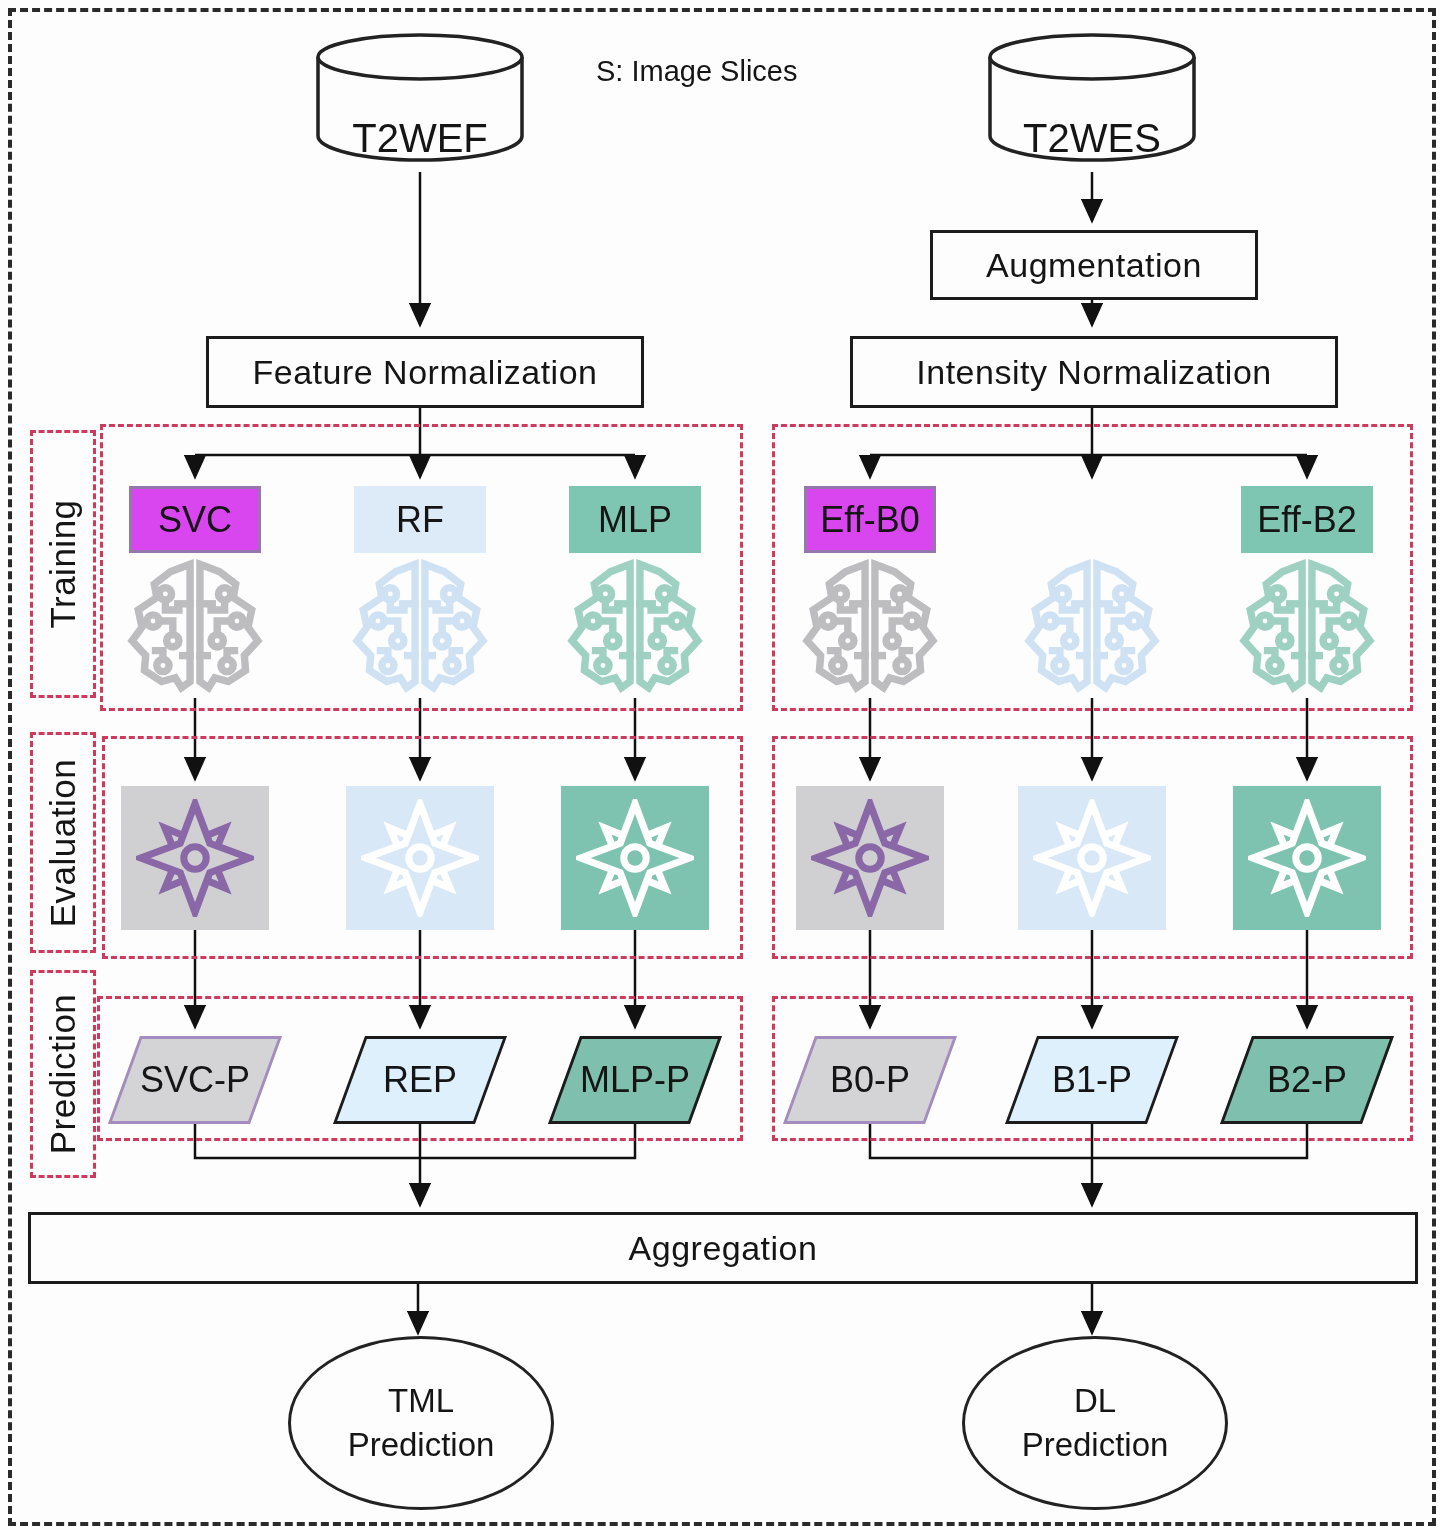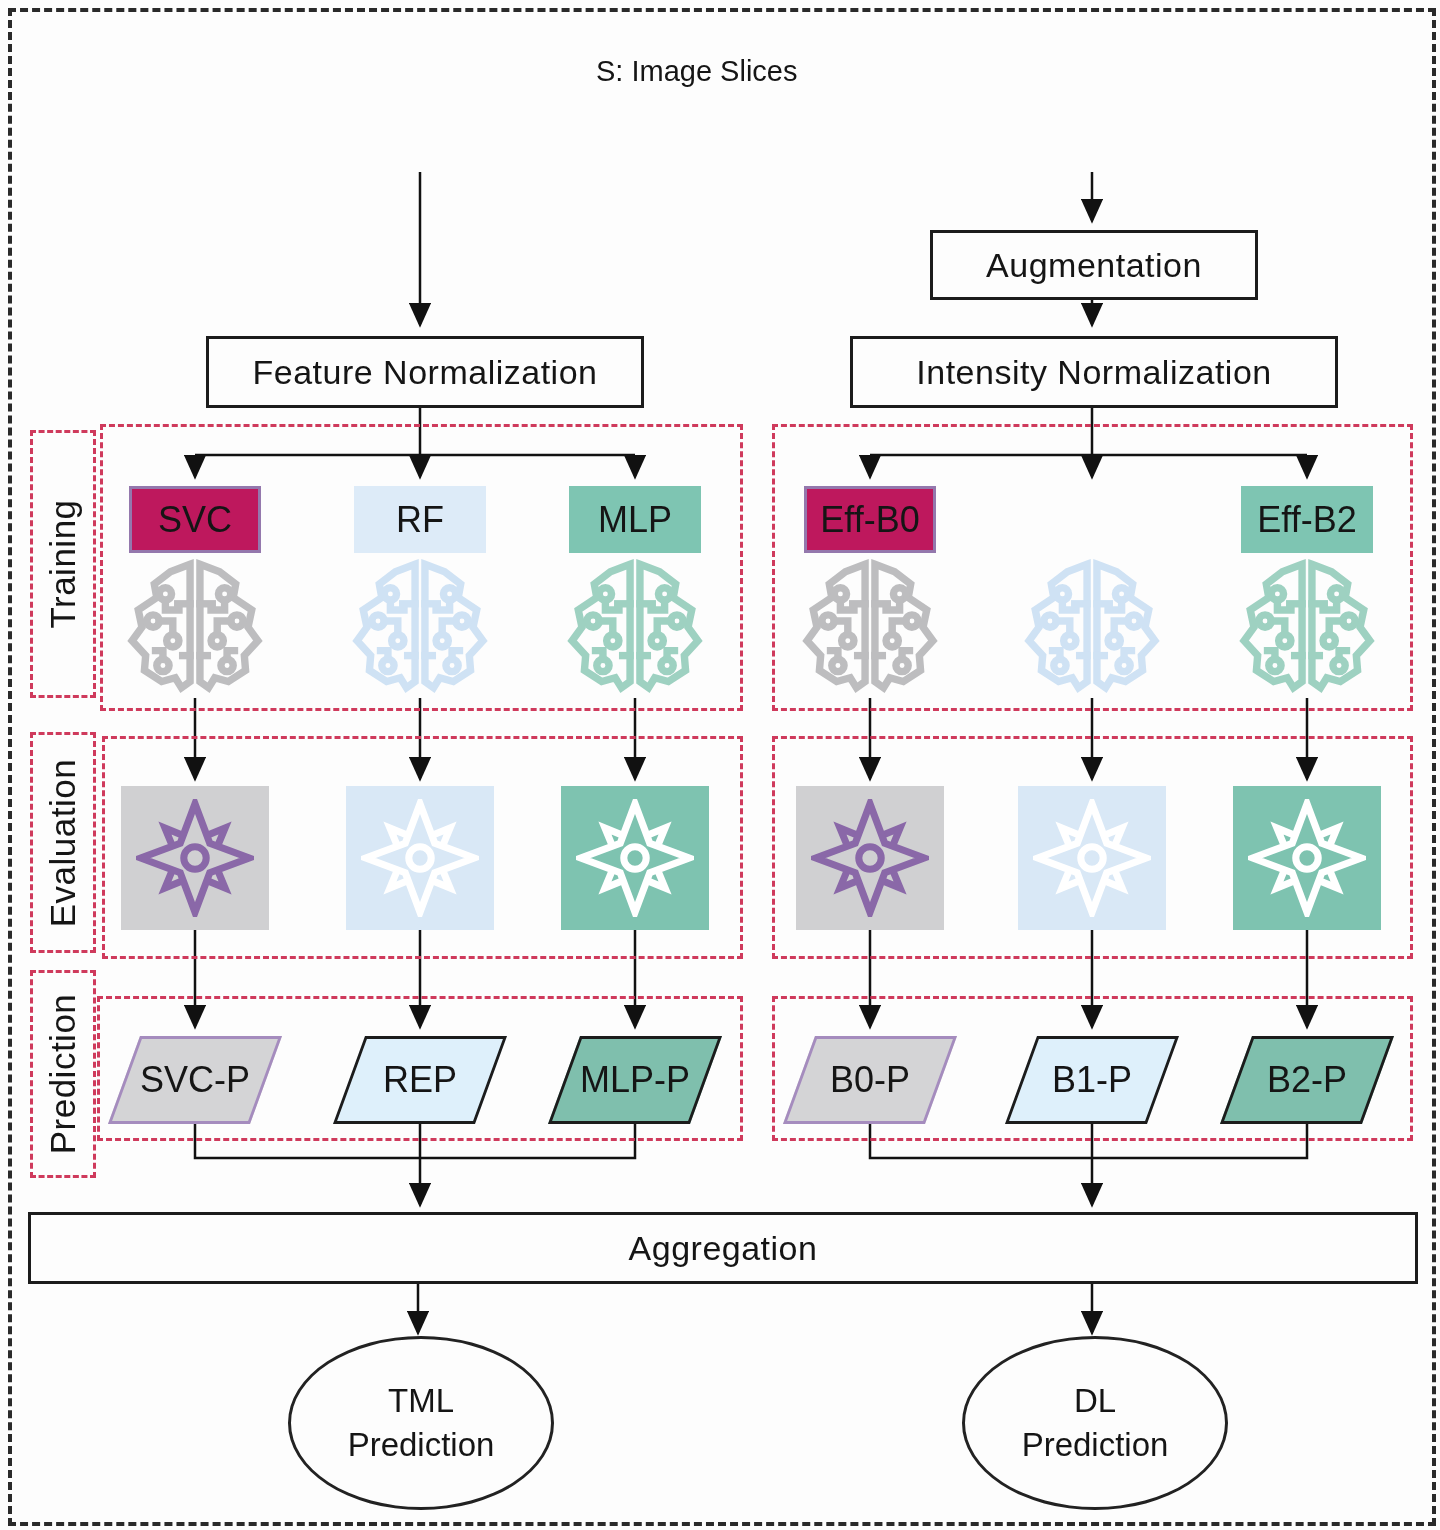--- a/index.html
+++ b/index.html
@@ -26,21 +26,21 @@
   .red-box{border:3px dashed #cf3a5c;}
   .stage-label{
     border:3px dashed #cf3a5c;background:#fdfdfd;display:flex;align-items:center;justify-content:center;
   }
   .stage-label span{transform:rotate(-90deg);white-space:nowrap;font-size:35px;letter-spacing:.5px;}
   
   .model-box{
     width:132px;height:67px;display:flex;align-items:center;justify-content:center;
     font-size:36px;box-sizing:border-box;border:3px solid transparent;
   }
-  .mb-gray{background:#be185d;border-color:#9478ad;}
+  .mb-gray{background:#d946ef;border-color:#9478ad;}
   .mb-blue{background:#ddebf8;}
   .mb-teal{background:#7ec5b2;}
   
   .brain{width:148px;height:148px;}
   .ic-gray{color:#bdbdbf;}
   .ic-blue{color:#cfe2f4;}
   .ic-teal{color:#9ed1c1;}
   .eval-tile{width:148px;height:144px;display:flex;align-items:center;justify-content:center;}
   .tile-gray{background:#d0d0d2;--tile-bg:#d0d0d2;color:#8a68a8;}
   .tile-blue{background:#d9e8f6;--tile-bg:#d9e8f6;color:#ffffff;}
@@ -151,20 +151,32 @@
       <path d="M870,1124 V1158 H1307 V1124"></path>
       <path d="M1092,1124 V1204" marker-end="url(#ah)"></path>
 
       <path d="M418,1278 V1332" marker-end="url(#ah)"></path>
       <path d="M1092,1278 V1332" marker-end="url(#ah)"></path>
     </g>
   </svg>
 
   <div class="abs outer-frame"></div>
 
+  <div class="abs cyl" style="left:312px;top:30px;">
+    <svg width="216" height="140">
+        <use href="#db-cylinder"></use>
+      </svg>
+    <div class="abs cyl-label">T2WEF</div>
+  </div>
+  <div class="abs cyl" style="left:984px;top:30px;">
+    <svg width="216" height="140">
+        <use href="#db-cylinder"></use>
+      </svg>
+    <div class="abs cyl-label">T2WES</div>
+  </div>
 
   <div class="abs legend" style="left:596px;top:44px;">
     <div>S: Image Slices</div>
   </div>
 
   <div class="abs proc-box" style="left:930px;top:230px;width:322px;height:64px;">Augmentation</div>
   <div class="abs proc-box" style="left:206px;top:336px;width:432px;height:66px;">Feature Normalization</div>
   <div class="abs proc-box" style="left:850px;top:336px;width:482px;height:66px;">Intensity Normalization</div>
 
   <div class="abs red-box" style="left:100px;top:424px;width:637px;height:281px;"></div>

